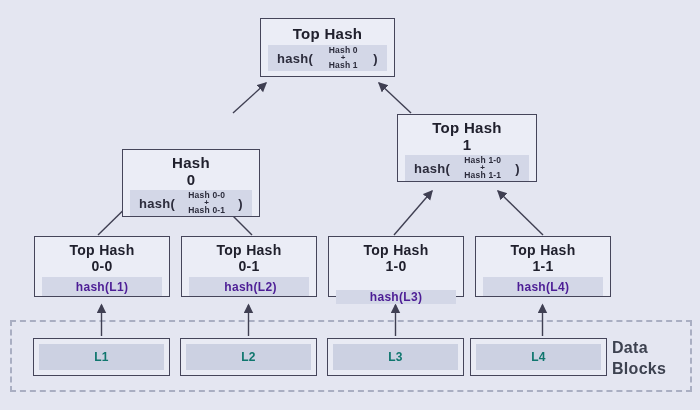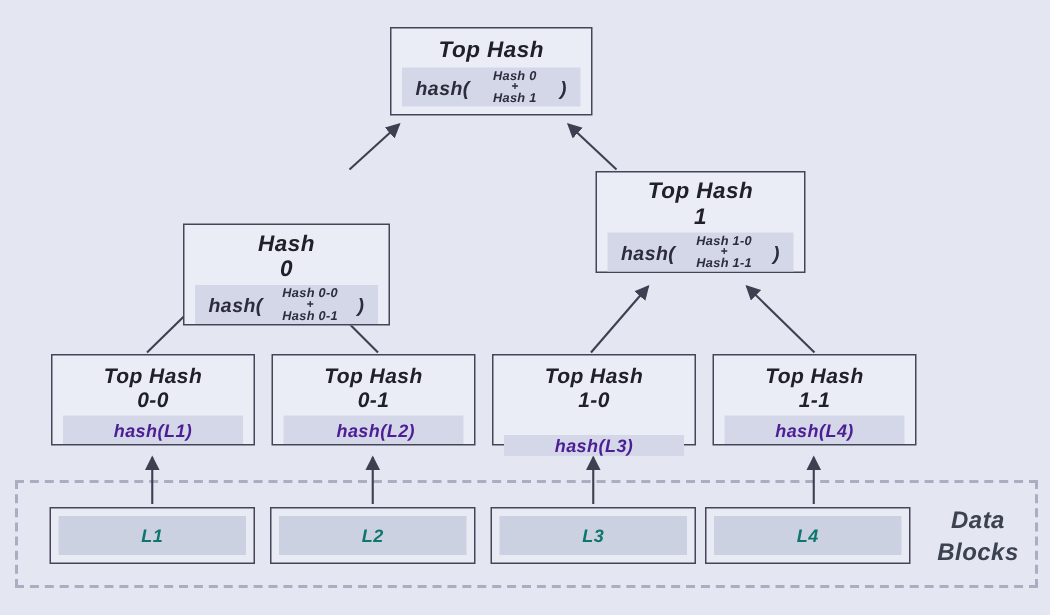--- a/index.html
+++ b/index.html
@@ -2,21 +2,21 @@
 <html><head>
 <meta charset="utf-8">
 <style>
   html,body{margin:0;padding:0;}
   body{
     font-family:"Liberation Sans", sans-serif;
     background:#e4e6f1;
     width:700px;height:410px;
     position:relative;overflow:hidden;
   }
-  #stage{position:absolute;left:0;top:0;width:700px;height:300px;font-style:italic;}
+  #stage{position:absolute;left:0;top:0;width:700px;height:300px;}
 
   .node{
     position:absolute;
     background:#ebedf6;
     border:1.6px solid #45455a;
     box-sizing:border-box;
     display:flex;flex-direction:column;align-items:center;
     z-index:3;
   }
   .title{
@@ -52,21 +52,21 @@
     display:flex;align-items:center;justify-content:center;
     font-size:12px;font-weight:bold;color:#0f766e;letter-spacing:.3px;
   }
 
   .dashed-region{
     position:absolute;left:10px;top:320px;width:682px;height:72px;
     border:2px dashed #a9aec2;box-sizing:border-box;z-index:1;
   }
   .blocks-label{
     position:absolute;left:612px;top:337px;width:80px;
-    text-align:center;font-size:16px;line-height:21px;
+    text-align:left;font-size:16px;line-height:21px;
     font-weight:bold;color:#3d4250;z-index:3;letter-spacing:.3px;
   }
   svg.arrows{position:absolute;left:0;top:0;z-index:2;}
 </style>
 </head>
 <body>
 
 <div id="stage">
 
   <div class="dashed-region"></div>

